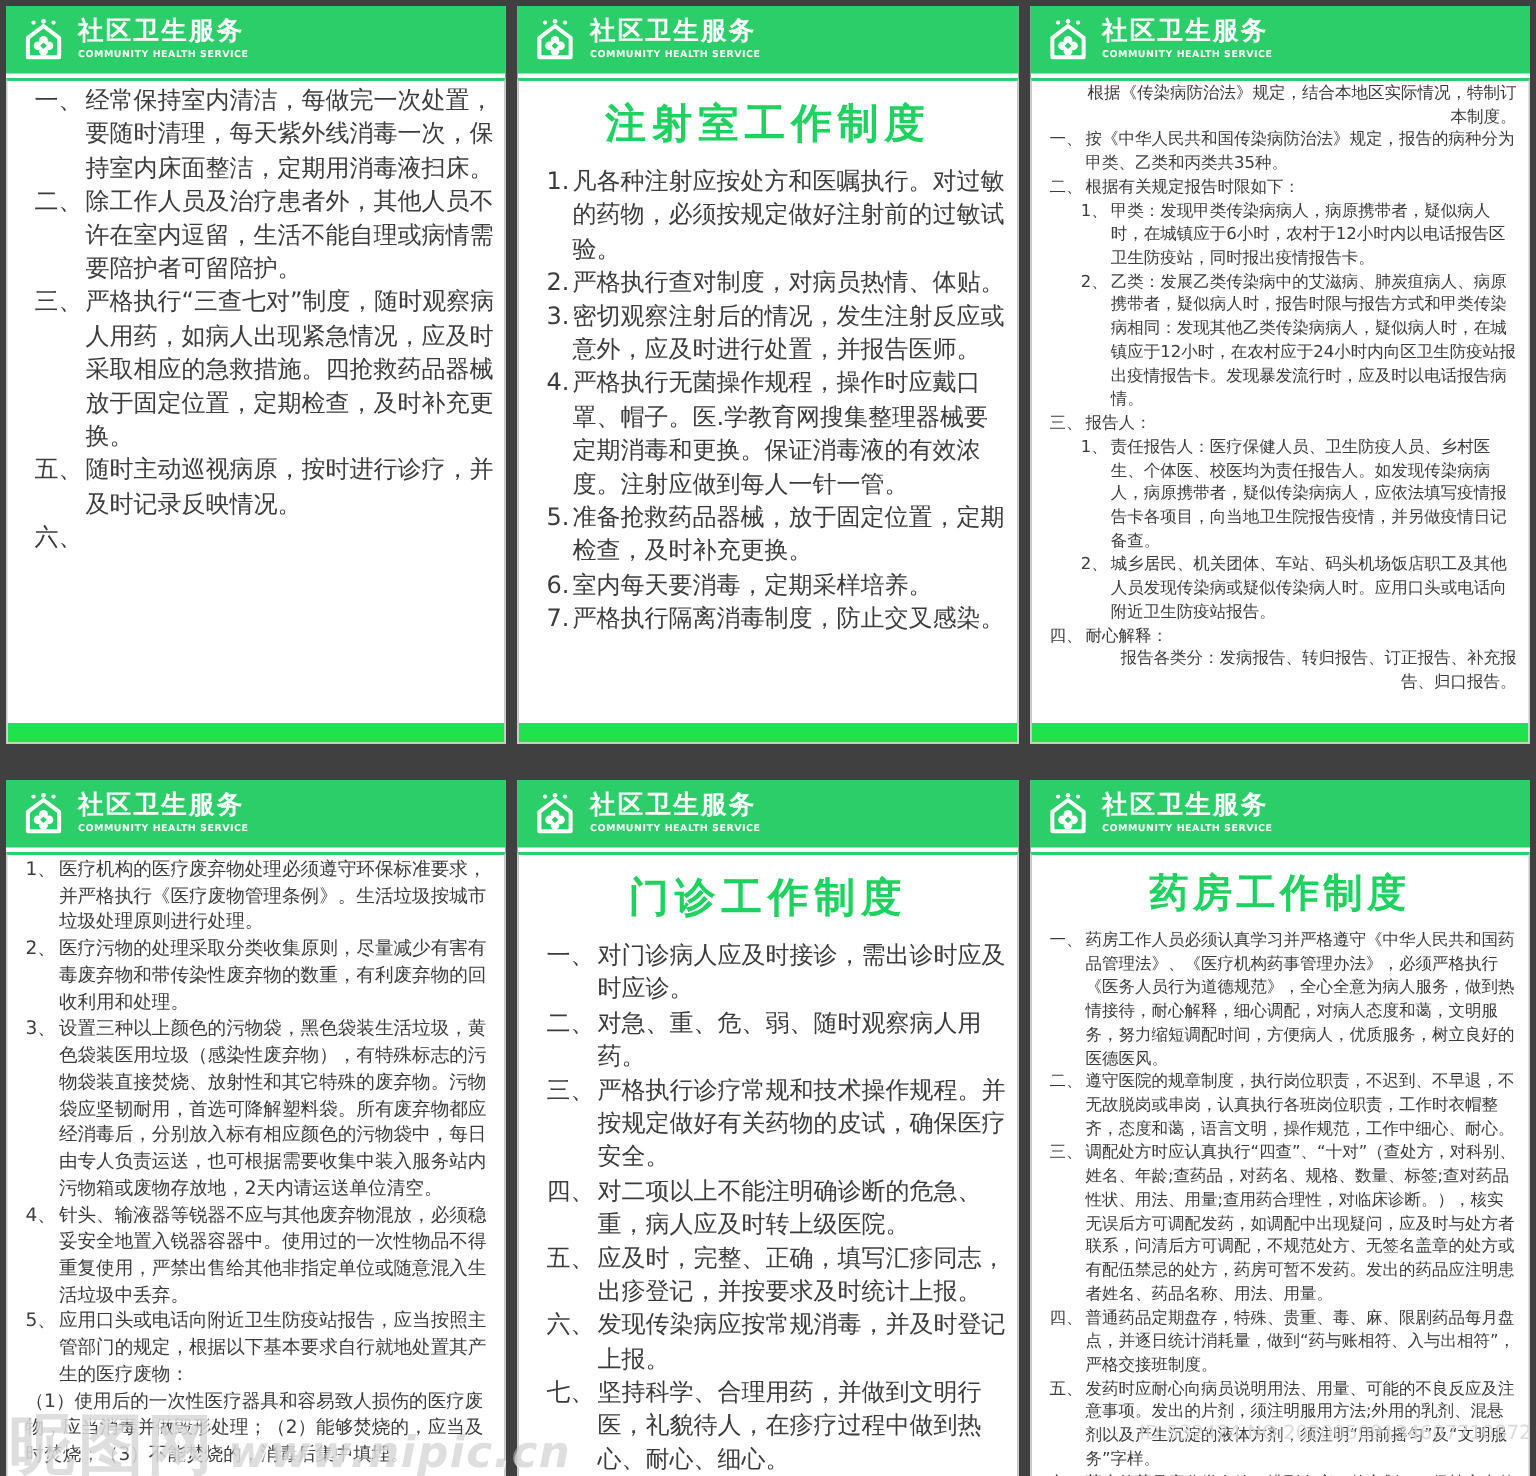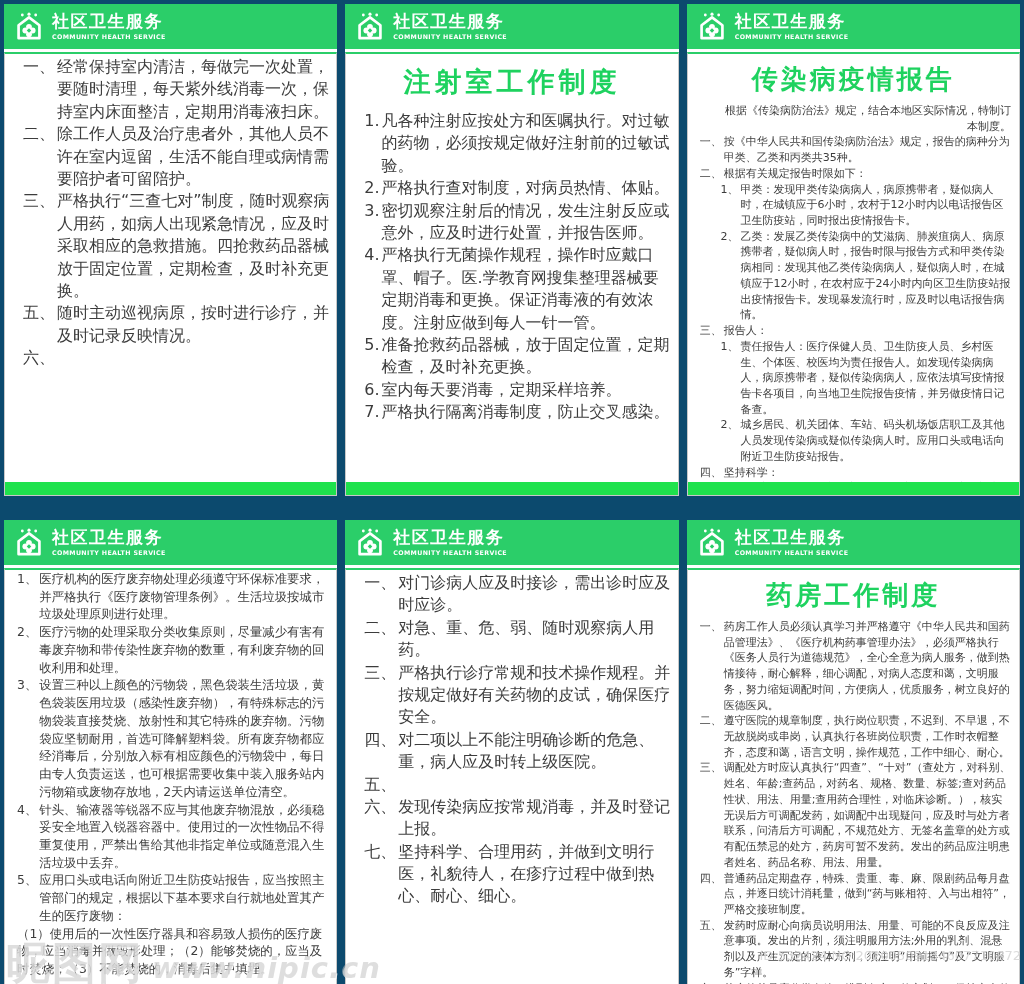--- a/index.html
+++ b/index.html
@@ -1,16 +1,16 @@
 <!DOCTYPE html>
 <html><head>
 <meta charset="utf-8">
 <style>
   html,body{margin:0;padding:0;background:#ffffff;}
-  .page{position:relative;width:1024px;height:984px;overflow:hidden;background:#0c4a6e;
+  .page{position:relative;width:1024px;height:984px;overflow:hidden;background:#404040;
         font-family:"DejaVu Sans",sans-serif;}
   .grid{display:grid;grid-template-columns:repeat(3,1fr);grid-auto-rows:492px;
         gap:24px 8px;padding:4px;box-sizing:border-box;}
   .panel{display:flex;flex-direction:column;min-width:0;background:#fff;}
   
   .hd{height:45px;background:#2bce69;display:flex;align-items:center;gap:8px;
       padding:0 10px;flex:none;}
   .logo{display:flex;align-items:center;flex:none;}
   .brand{display:flex;flex-direction:column;justify-content:center;}
   .brand-cn{color:#fff;font-weight:bold;font-size:17px;letter-spacing:1.5px;line-height:1.05;}
@@ -159,21 +159,20 @@
               <circle cx="18" cy="26.2" r="3.5" fill="#fff"></circle>
               <rect x="16.1" y="19.9" width="3.8" height="3.8" fill="#2bce69" transform="rotate(45 18 21.8)"></rect>
             </svg>
           </span>
           <span class="brand">
             <span class="brand-cn">社区卫生服务</span>
             <span class="brand-en">COMMUNITY HEALTH SERVICE</span>
           </span>
         </header>
         <div class="box">
-          <h2 class="title">传染病疫情报告</h2>
           <div class="body">
             <div class="item para ti"><span class="txt">根据《传染病防治法》规定，结合本地区实际情况，特制订本制度。</span></div>
             <div class="item">
               <span class="num">一、</span>
               <span class="txt">按《中华人民共和国传染病防治法》规定，报告的病种分为甲类、乙类和丙类共35种。</span>
             </div>
             <div class="item">
               <span class="num">二、</span>
               <span class="txt">根据有关规定报告时限如下：</span>
             </div>
@@ -192,21 +191,21 @@
             <div class="item lvl1">
               <span class="num">1、</span>
               <span class="txt">责任报告人：医疗保健人员、卫生防疫人员、乡村医生、个体医、校医均为责任报告人。如发现传染病病人，病原携带者，疑似传染病病人，应依法填写疫情报告卡各项目，向当地卫生院报告疫情，并另做疫情日记备查。</span>
             </div>
             <div class="item lvl1">
               <span class="num">2、</span>
               <span class="txt">城乡居民、机关团体、车站、码头机场饭店职工及其他人员发现传染病或疑似传染病人时。应用口头或电话向附近卫生防疫站报告。</span>
             </div>
             <div class="item">
               <span class="num">四、</span>
-              <span class="txt">坚持科学：</span>
+              <span class="txt">耐心解释：</span>
             </div>
             <div class="item para lvl1 ti"><span class="txt">报告各类分：发病报告、转归报告、订正报告、补充报告、归口报告。</span></div>
           </div>
           <div class="bar"></div>
         </div>
       </section>
       <section class="panel md">
         <header class="hd">
           <span class="logo">
             <svg width="30" height="29" viewBox="0 0 36 34">
@@ -266,39 +265,41 @@
               <circle cx="18" cy="26.2" r="3.5" fill="#fff"></circle>
               <rect x="16.1" y="19.9" width="3.8" height="3.8" fill="#2bce69" transform="rotate(45 18 21.8)"></rect>
             </svg>
           </span>
           <span class="brand">
             <span class="brand-cn">社区卫生服务</span>
             <span class="brand-en">COMMUNITY HEALTH SERVICE</span>
           </span>
         </header>
         <div class="box">
+          <h2 class="title">门诊工作制度</h2>
           <div class="body">
             <div class="item">
               <span class="num">一、</span>
               <span class="txt">对门诊病人应及时接诊，需出诊时应及时应诊。</span>
             </div>
             <div class="item">
               <span class="num">二、</span>
               <span class="txt">对急、重、危、弱、随时观察病人用药。</span>
             </div>
             <div class="item">
               <span class="num">三、</span>
               <span class="txt">严格执行诊疗常规和技术操作规程。并按规定做好有关药物的皮试，确保医疗安全。</span>
             </div>
             <div class="item">
               <span class="num">四、</span>
               <span class="txt">对二项以上不能注明确诊断的危急、重，病人应及时转上级医院。</span>
             </div>
             <div class="item">
               <span class="num">五、</span>
+              <span class="txt">应及时，完整、正确，填写汇疹同志，出疹登记，并按要求及时统计上报。</span>
             </div>
             <div class="item">
               <span class="num">六、</span>
               <span class="txt">发现传染病应按常规消毒，并及时登记上报。</span>
             </div>
             <div class="item">
               <span class="num">七、</span>
               <span class="txt">坚持科学、合理用药，并做到文明行医，礼貌待人，在疹疗过程中做到热心、耐心、细心。</span>
             </div>
           </div>

